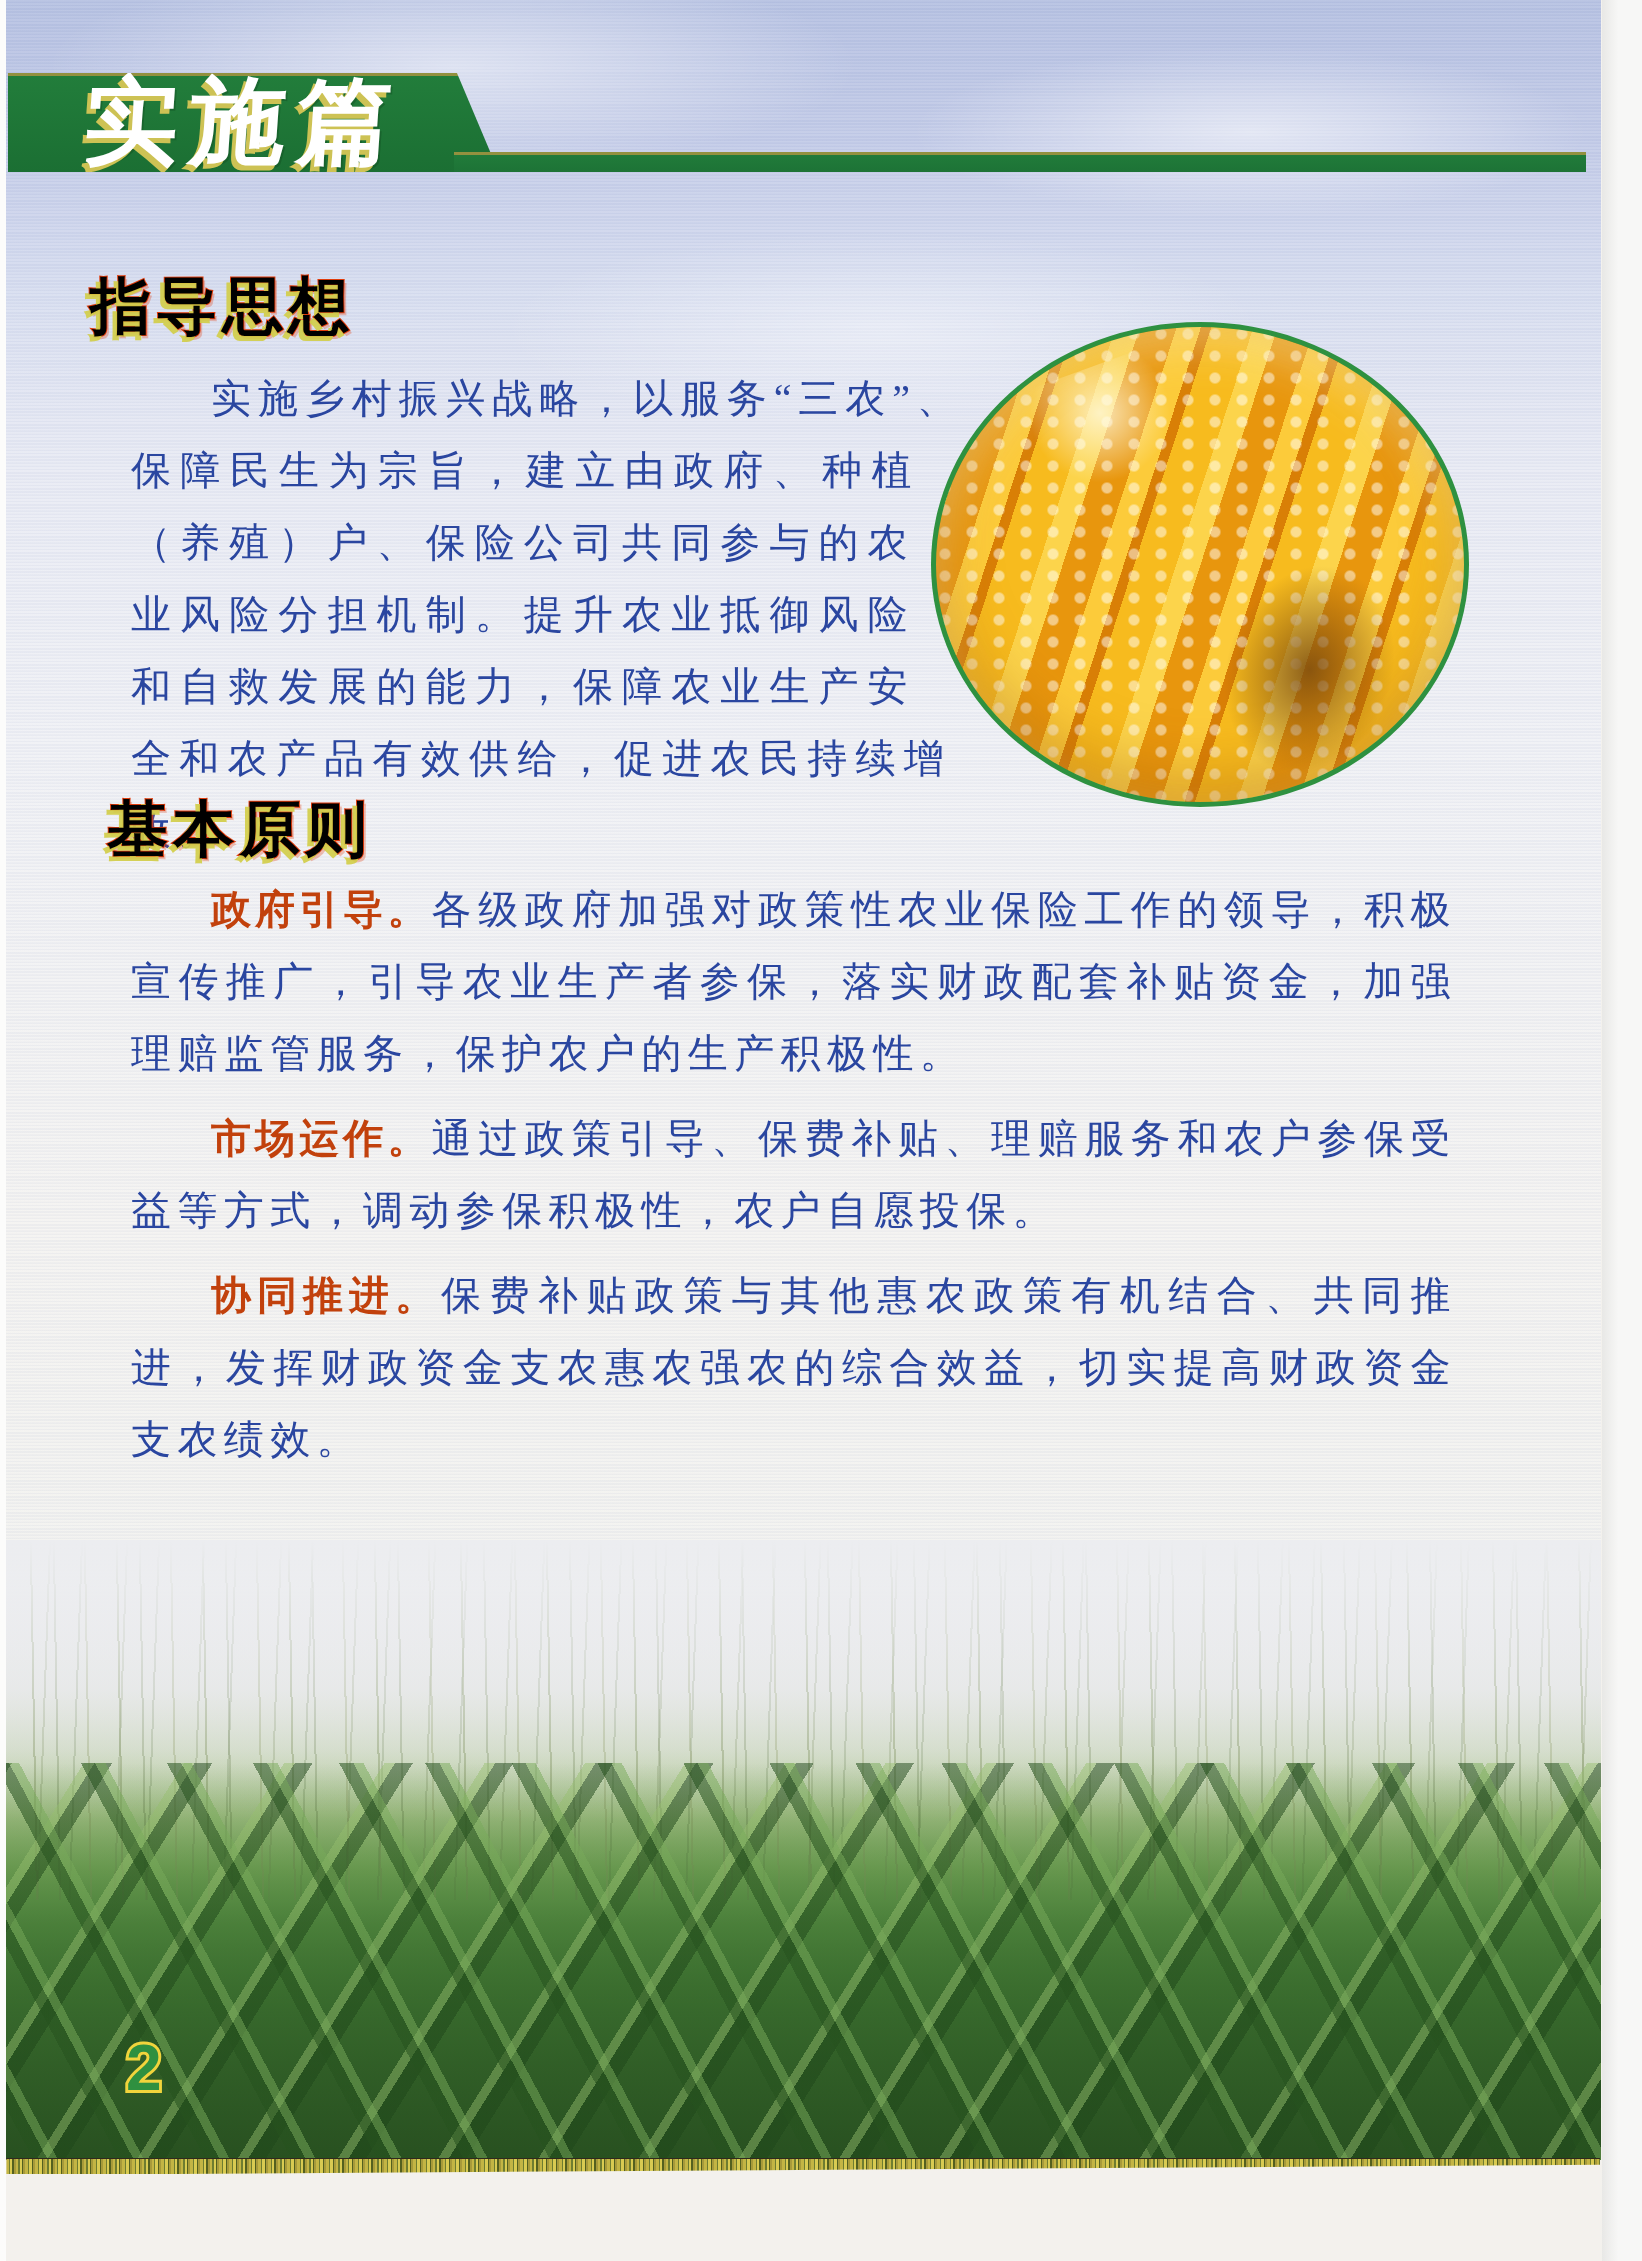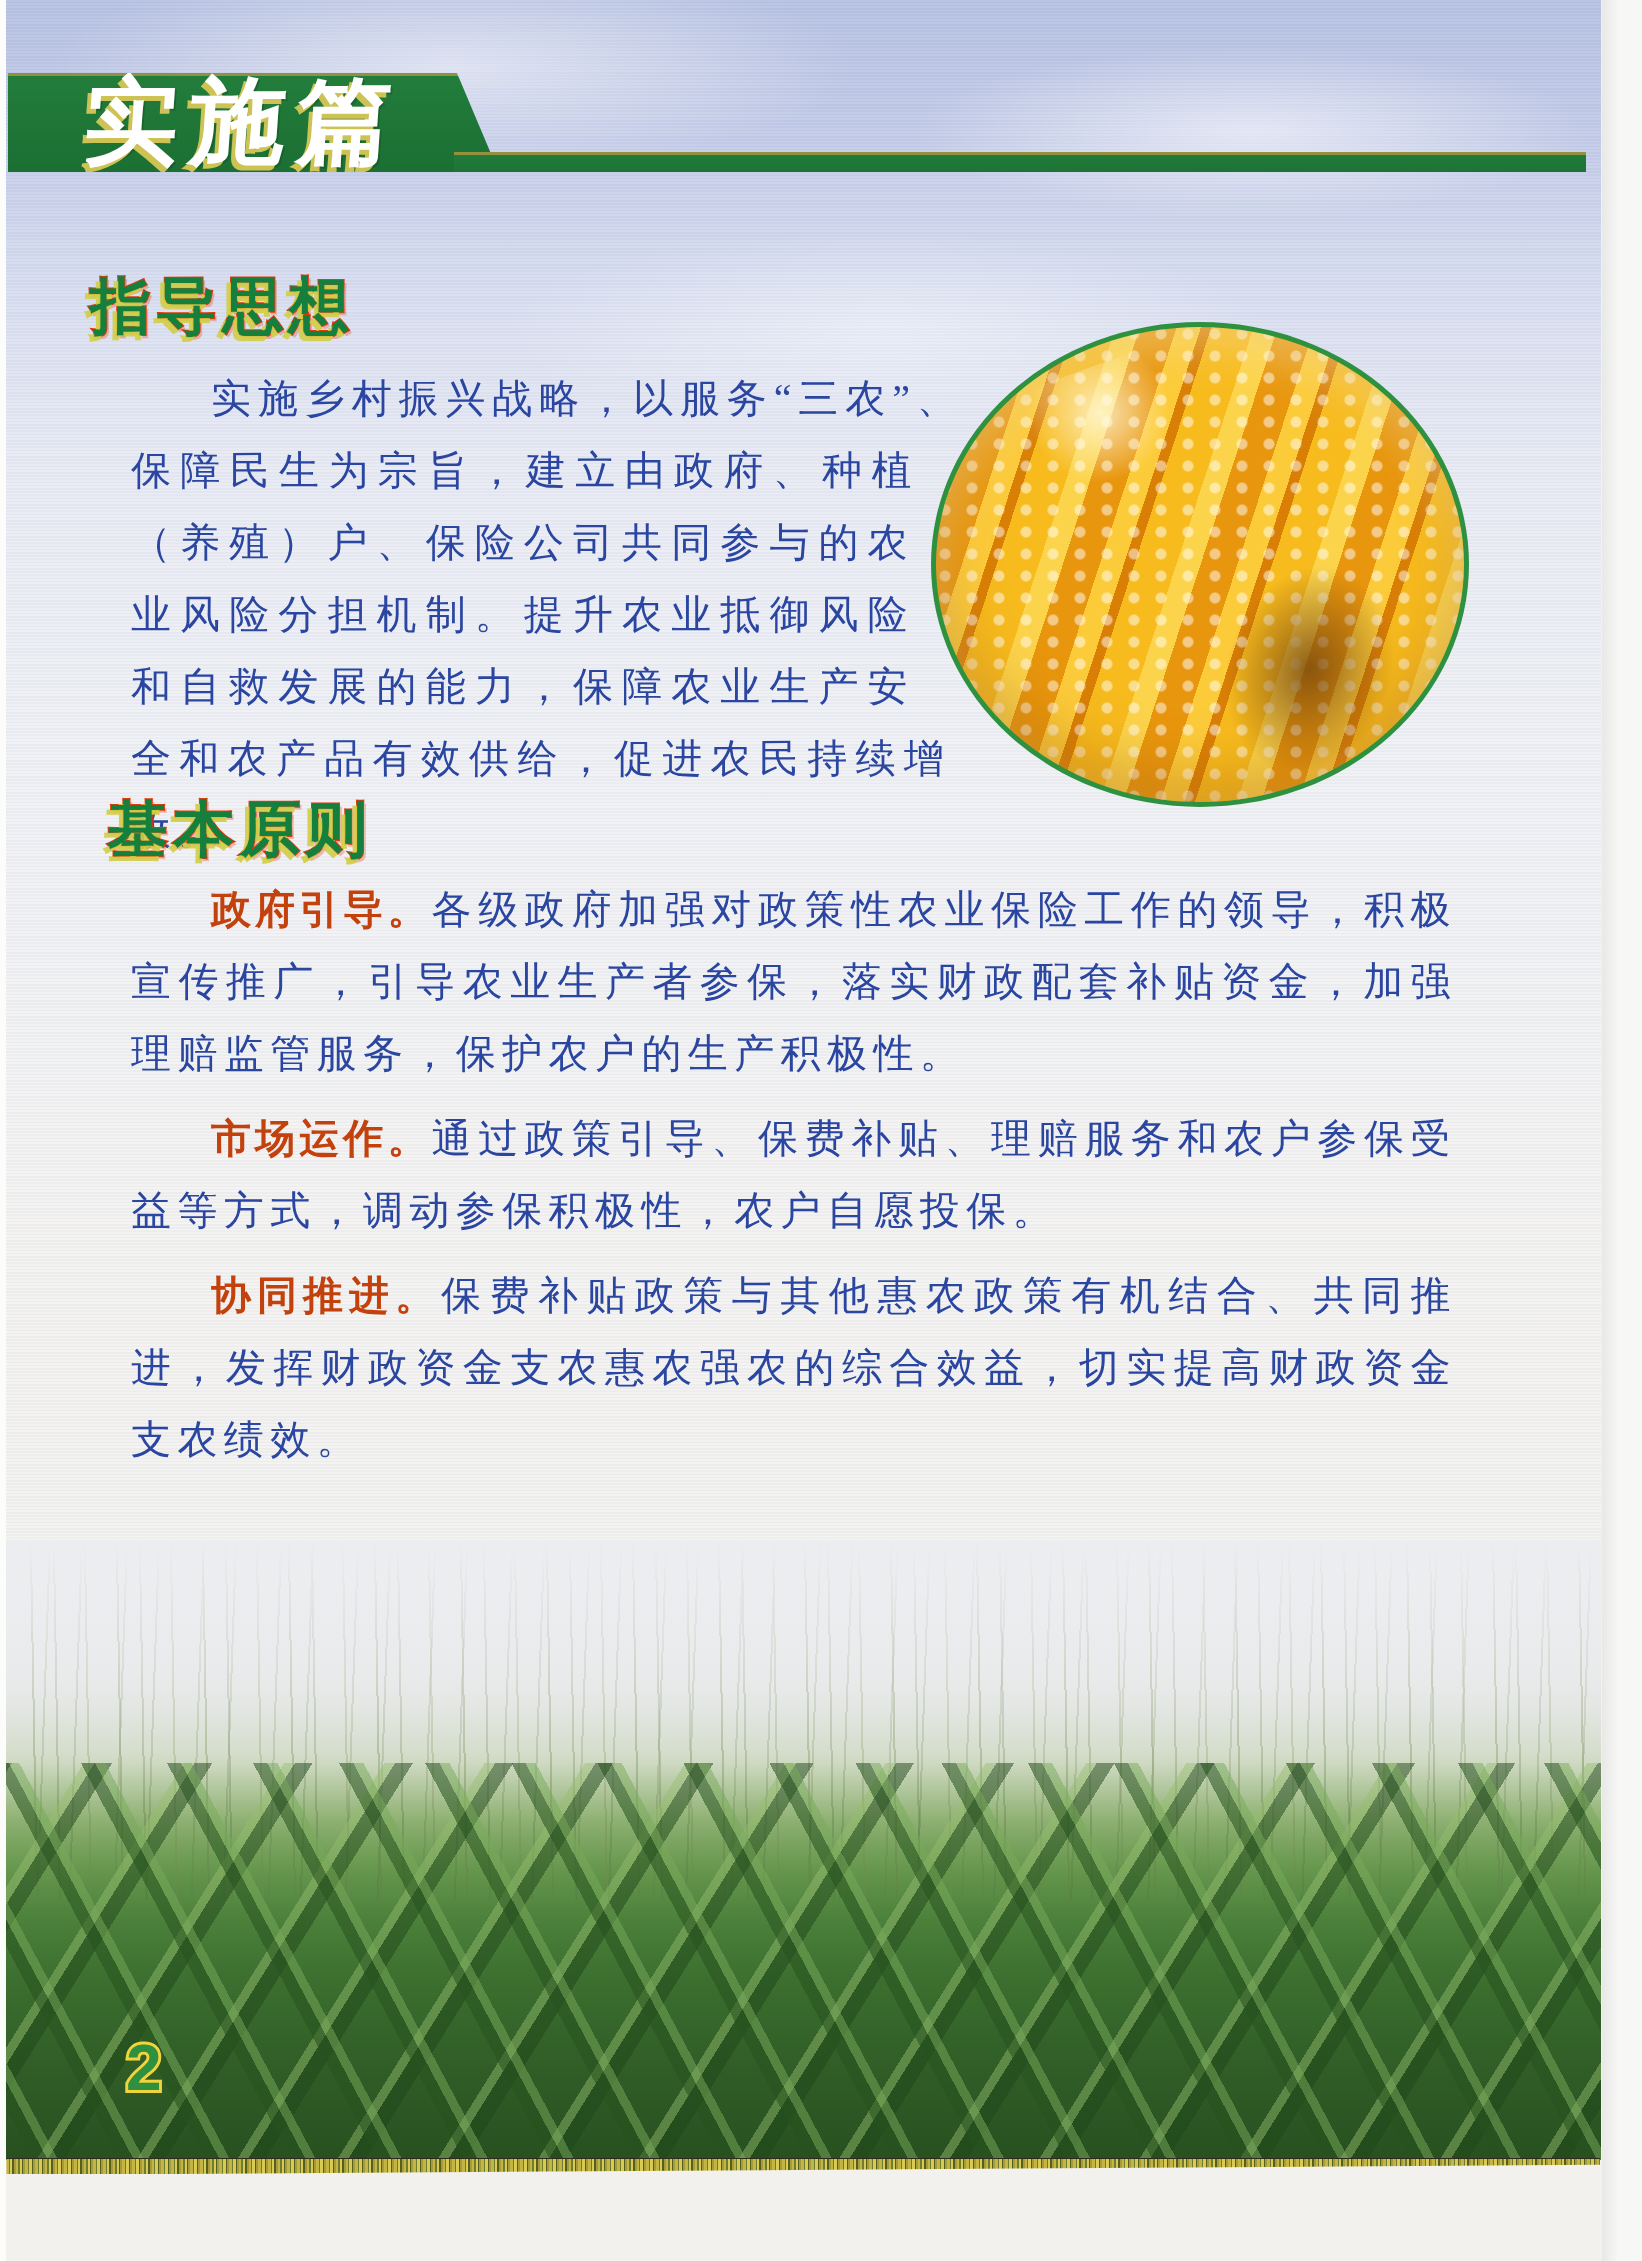--- a/index.html
+++ b/index.html
@@ -26,21 +26,21 @@
   .banner-title{position:absolute;left:76px;top:-2.6px;line-height:102px;
     font-family:"Liberation Sans", sans-serif;font-weight:bold;font-size:95px;
     letter-spacing:11.6px;color:#ffffff;transform:skewX(-4deg);
     text-shadow:-3.9px 4.5px 0 #cdc254, 1.9px 1.9px 0 rgba(15,70,30,.35);}
   .banner-strip{position:absolute;left:454px;top:152px;width:1132px;height:20px;
     background:linear-gradient(180deg,#93913f 0 2.6px,#217b3a 2.6px,#1d7336 100%);}
 
   
   .sec-heading{position:absolute;left:90px;margin:0;
     font-family:"Liberation Sans", sans-serif;font-weight:bold;font-size:61px;
-    letter-spacing:5.2px;color:#15803d;line-height:1;
+    letter-spacing:5.2px;color:#000000;line-height:1;
     -webkit-text-stroke:1.9px #e03c0c;paint-order:stroke fill;
     text-shadow:-4.5px 5.2px 0 rgba(210,205,70,.9), 2.6px 3.2px 0 rgba(224,60,12,.3);}
   #heading-1{top:276px;}
   #heading-2{top:799px;margin-left:17px;}
 
   
   .para-block{position:absolute;left:119px;width:1350px;
     font-size:40px;line-height:72px;letter-spacing:6.4px;color:#2a46a0;
     text-align:justify;text-justify:inter-character;}
   #body-1{top:351px;}

